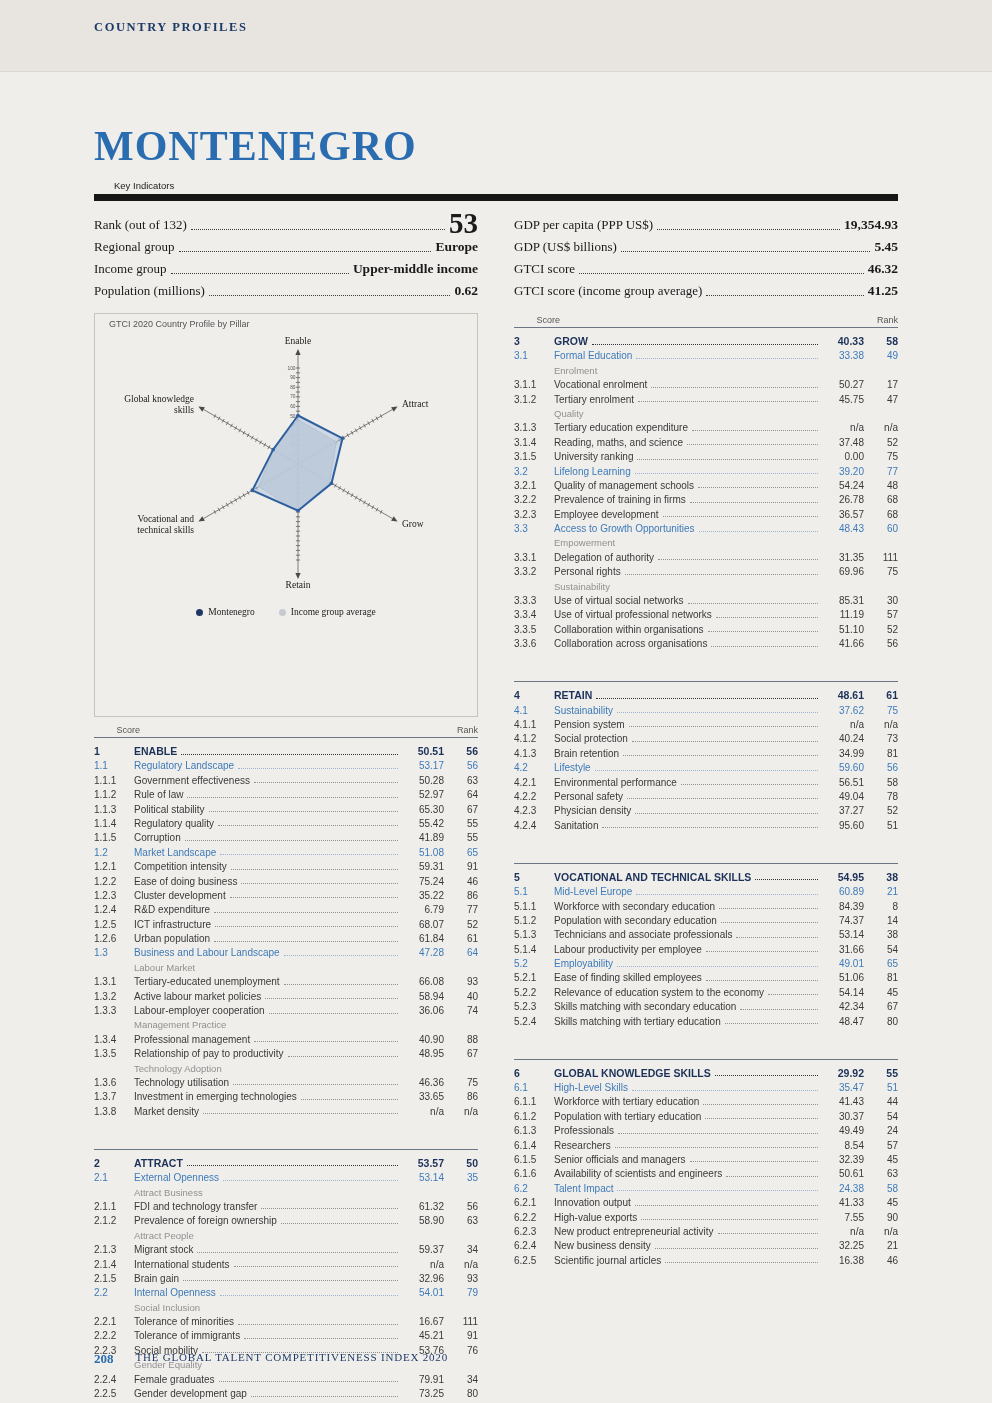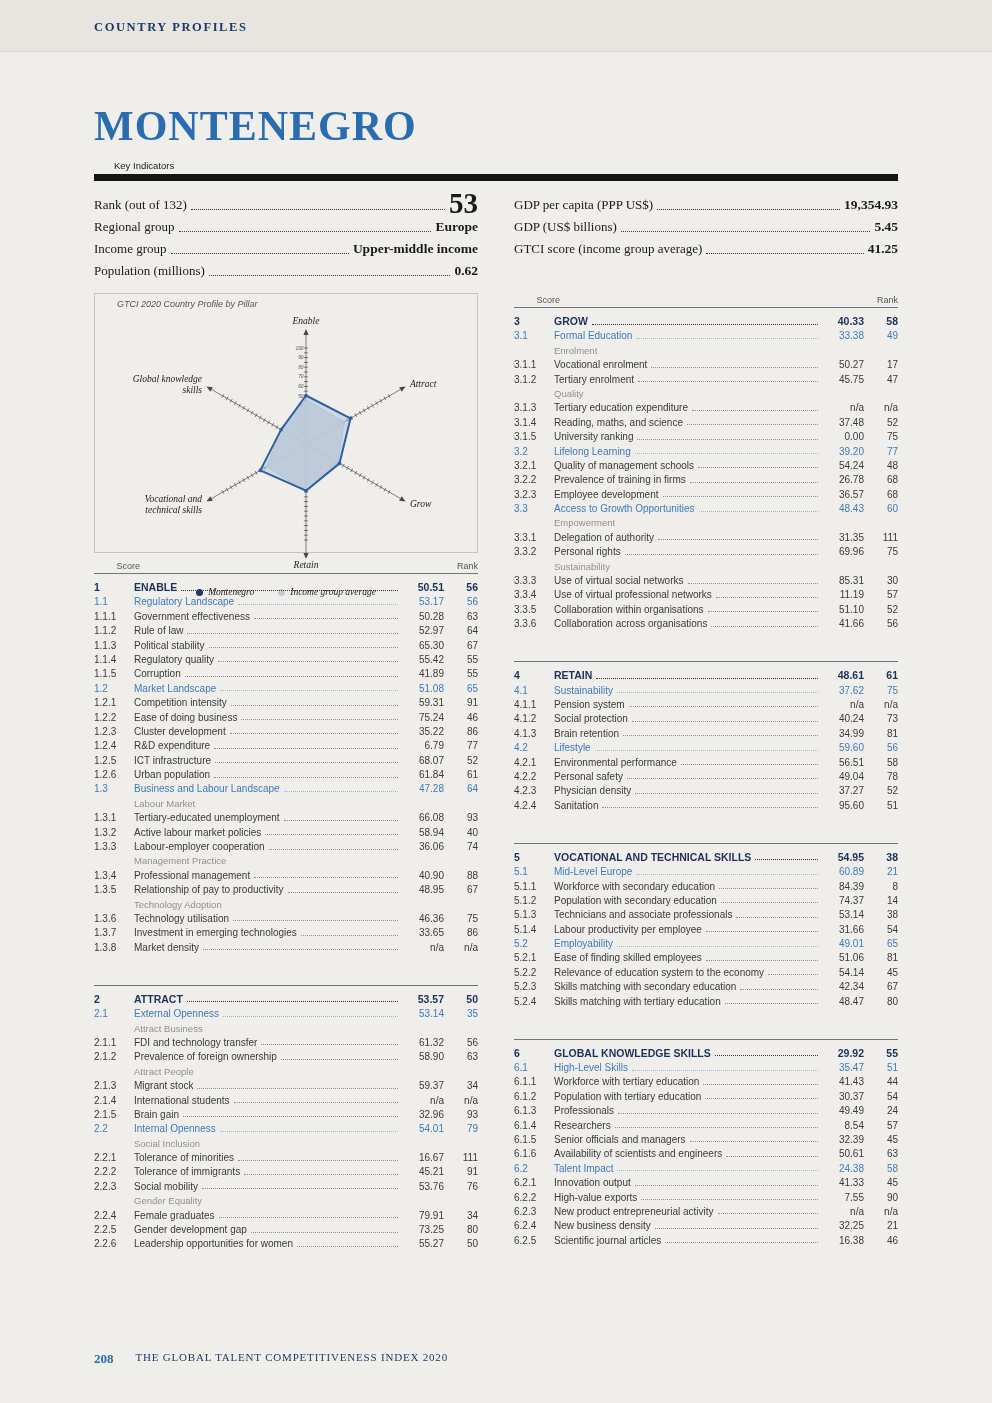--- a/index.html
+++ b/index.html
@@ -1,33 +1,33 @@
 <!DOCTYPE html>
 <html><head>
 <meta charset="utf-8">
 <style>
   html,body{margin:0;padding:0;}
   body{width:992px;height:1403px;background:#efedea;overflow:hidden;}
   .page{position:relative;width:992px;height:1403px;background:#f0eeeb;font-family:"Liberation Sans",sans-serif;color:#333;}
-  .topband{height:52px;background:#e8e5e0;border-bottom:1px solid #dcd8d1;padding:20px 0 0 94px;box-sizing:border-box;}
+  .topband{height:72px;background:#e8e5e0;border-bottom:1px solid #dcd8d1;padding:20px 0 0 94px;box-sizing:border-box;}
   .eyebrow{font-family:"Liberation Serif",serif;font-weight:bold;font-size:12.5px;letter-spacing:1.6px;color:#1d3a67;}
   .content{padding:0 94px;}
   .title{font-family:"Liberation Serif",serif;font-weight:bold;font-size:42px;color:#2a6cb0;margin:50px 0 0 0;letter-spacing:1px;}
   .ki-label{margin-top:10px;font-size:9.5px;color:#222;padding-left:20px;}
   .black-bar{height:7px;background:#161616;margin-top:3px;}
   .ki-grid{display:flex;gap:36px;margin-top:10px;}
   .ki-col{flex:1;min-width:0;}
   .ki-row{display:flex;align-items:flex-end;height:22px;font-family:"Liberation Serif",serif;font-size:13px;color:#1a1a1a;text-align:center;}
   .ki-lab{white-space:nowrap;}
   .ki-leader{flex:1;border-bottom:1.6px dotted #3c3c3c;margin:0 4px 3px 4px;}
   .ki-val{font-weight:bold;font-size:13.5px;white-space:nowrap;}
   .ki-big{font-size:29px;line-height:20px;}
   .cols{display:flex;gap:36px;margin-top:14px;align-items:flex-start;}
   .col{flex:1;min-width:0;}
-  .chart-box{border:1px solid #c9c4bb;height:260px;padding:5px 22px;box-sizing:border-box;font-style:italic;}
+  .chart-box{border:1px solid #c9c4bb;height:404px;padding:5px 14px;box-sizing:border-box;}
   .chart-title{font-size:9px;color:#555;}
   #radar{display:block;margin:2px auto 0 auto;}
   .legend{display:flex;justify-content:center;gap:24px;margin-top:0;}
   .leg-item{display:flex;align-items:center;gap:5px;font-family:"Liberation Serif",serif;font-size:9.5px;color:#222;}
   .leg-dot{width:7px;height:7px;border-radius:50%;display:inline-block;}
   .colhead{display:flex;justify-content:space-between;font-size:9px;color:#555;padding:2px 0 2px 0;}
   .colhead.after-chart{margin-top:6px;}
   .ch-score{width:46px;text-align:right;}
   .ch-rank{width:34px;text-align:right;}
   .pillar{border-top:1px solid #6b7685;padding-top:2px;margin-bottom:32px;}
@@ -85,20 +85,25 @@
       <div class="ki-col" id="ki-right">
           <div class="ki-row">
             <span class="ki-lab">GDP per capita (PPP US$)</span>
             <span class="ki-leader"></span>
             <span class="ki-val">19,354.93</span>
           </div>
           <div class="ki-row">
             <span class="ki-lab">GDP (US$ billions)</span>
             <span class="ki-leader"></span>
             <span class="ki-val">5.45</span>
+          </div>
+          <div class="ki-row">
+            <span class="ki-lab">GTCI score</span>
+            <span class="ki-leader"></span>
+            <span class="ki-val">46.32</span>
           </div>
           <div class="ki-row">
             <span class="ki-lab">GTCI score (income group average)</span>
             <span class="ki-leader"></span>
             <span class="ki-val">41.25</span>
           </div>
         </div>
     </div>
 
     <div class="cols">

